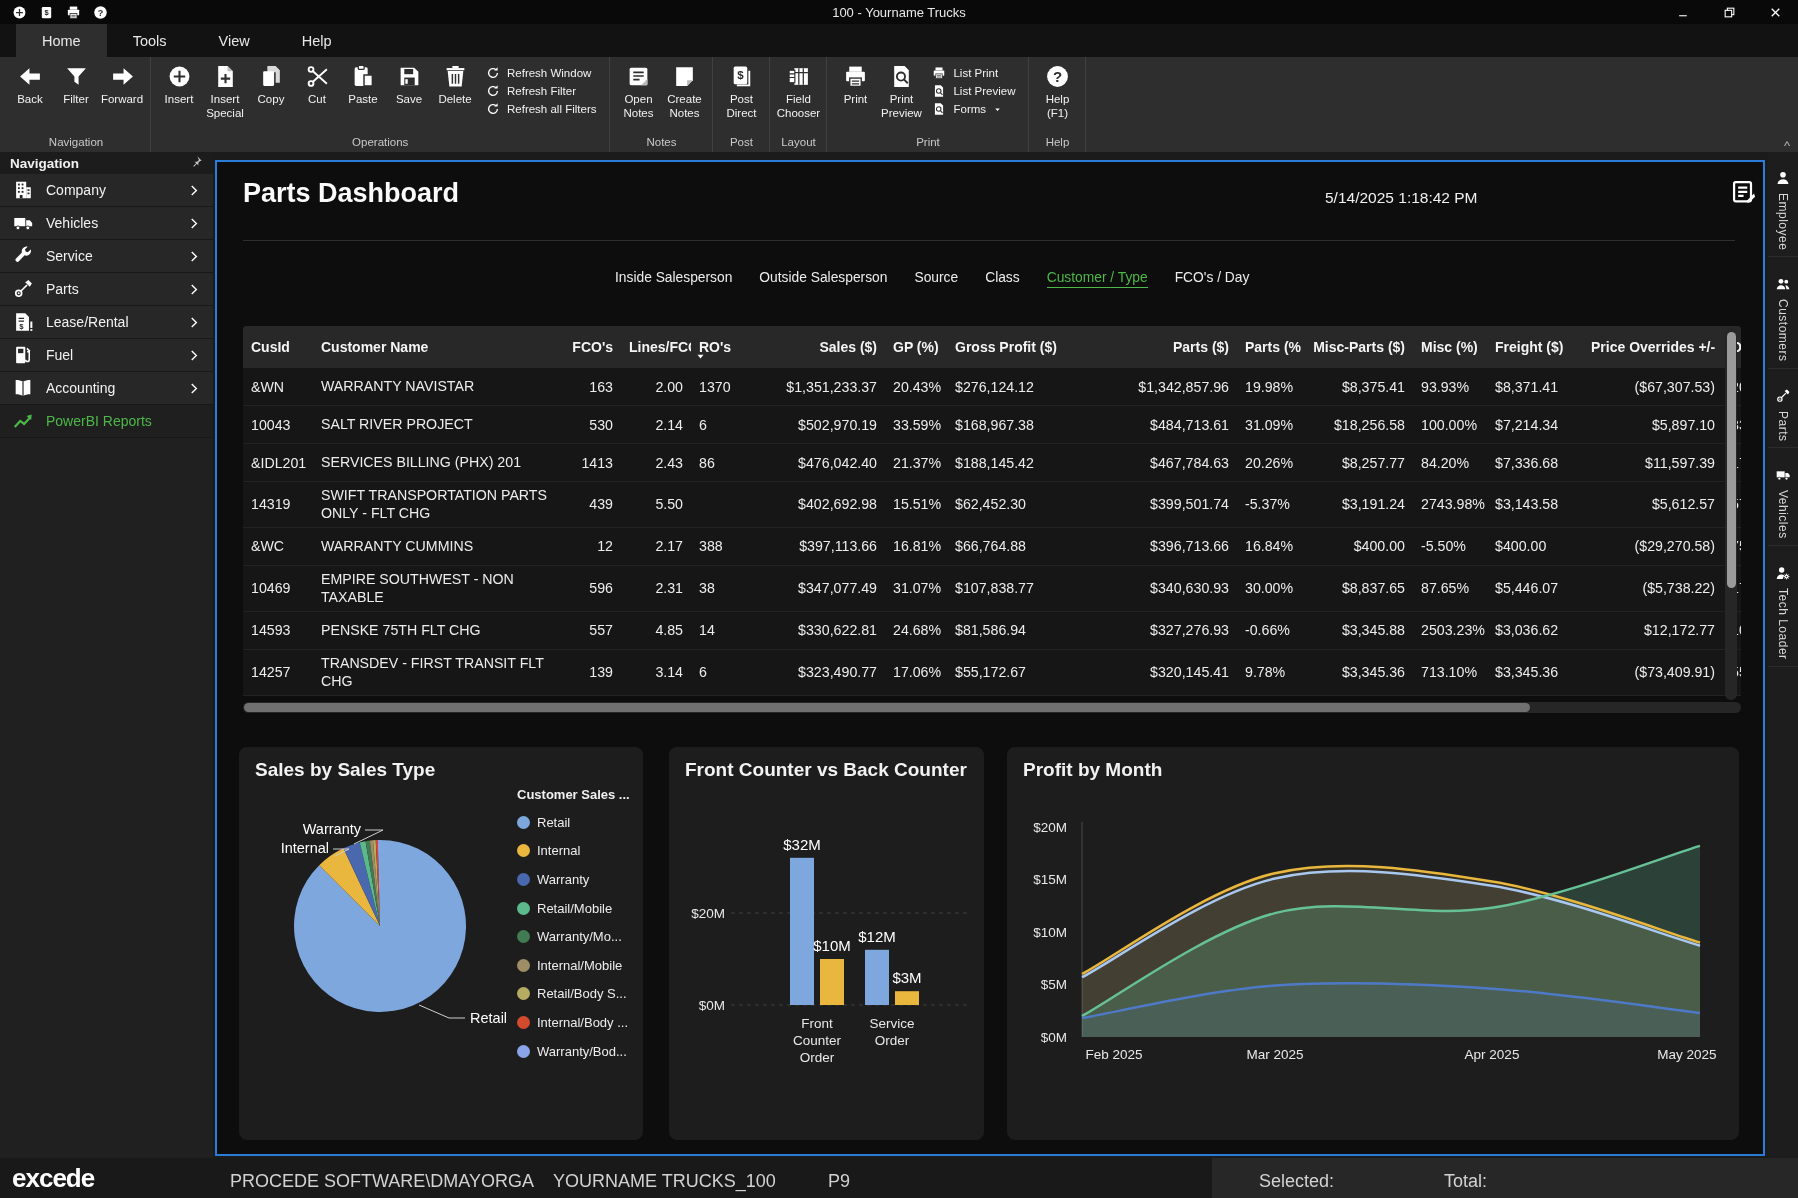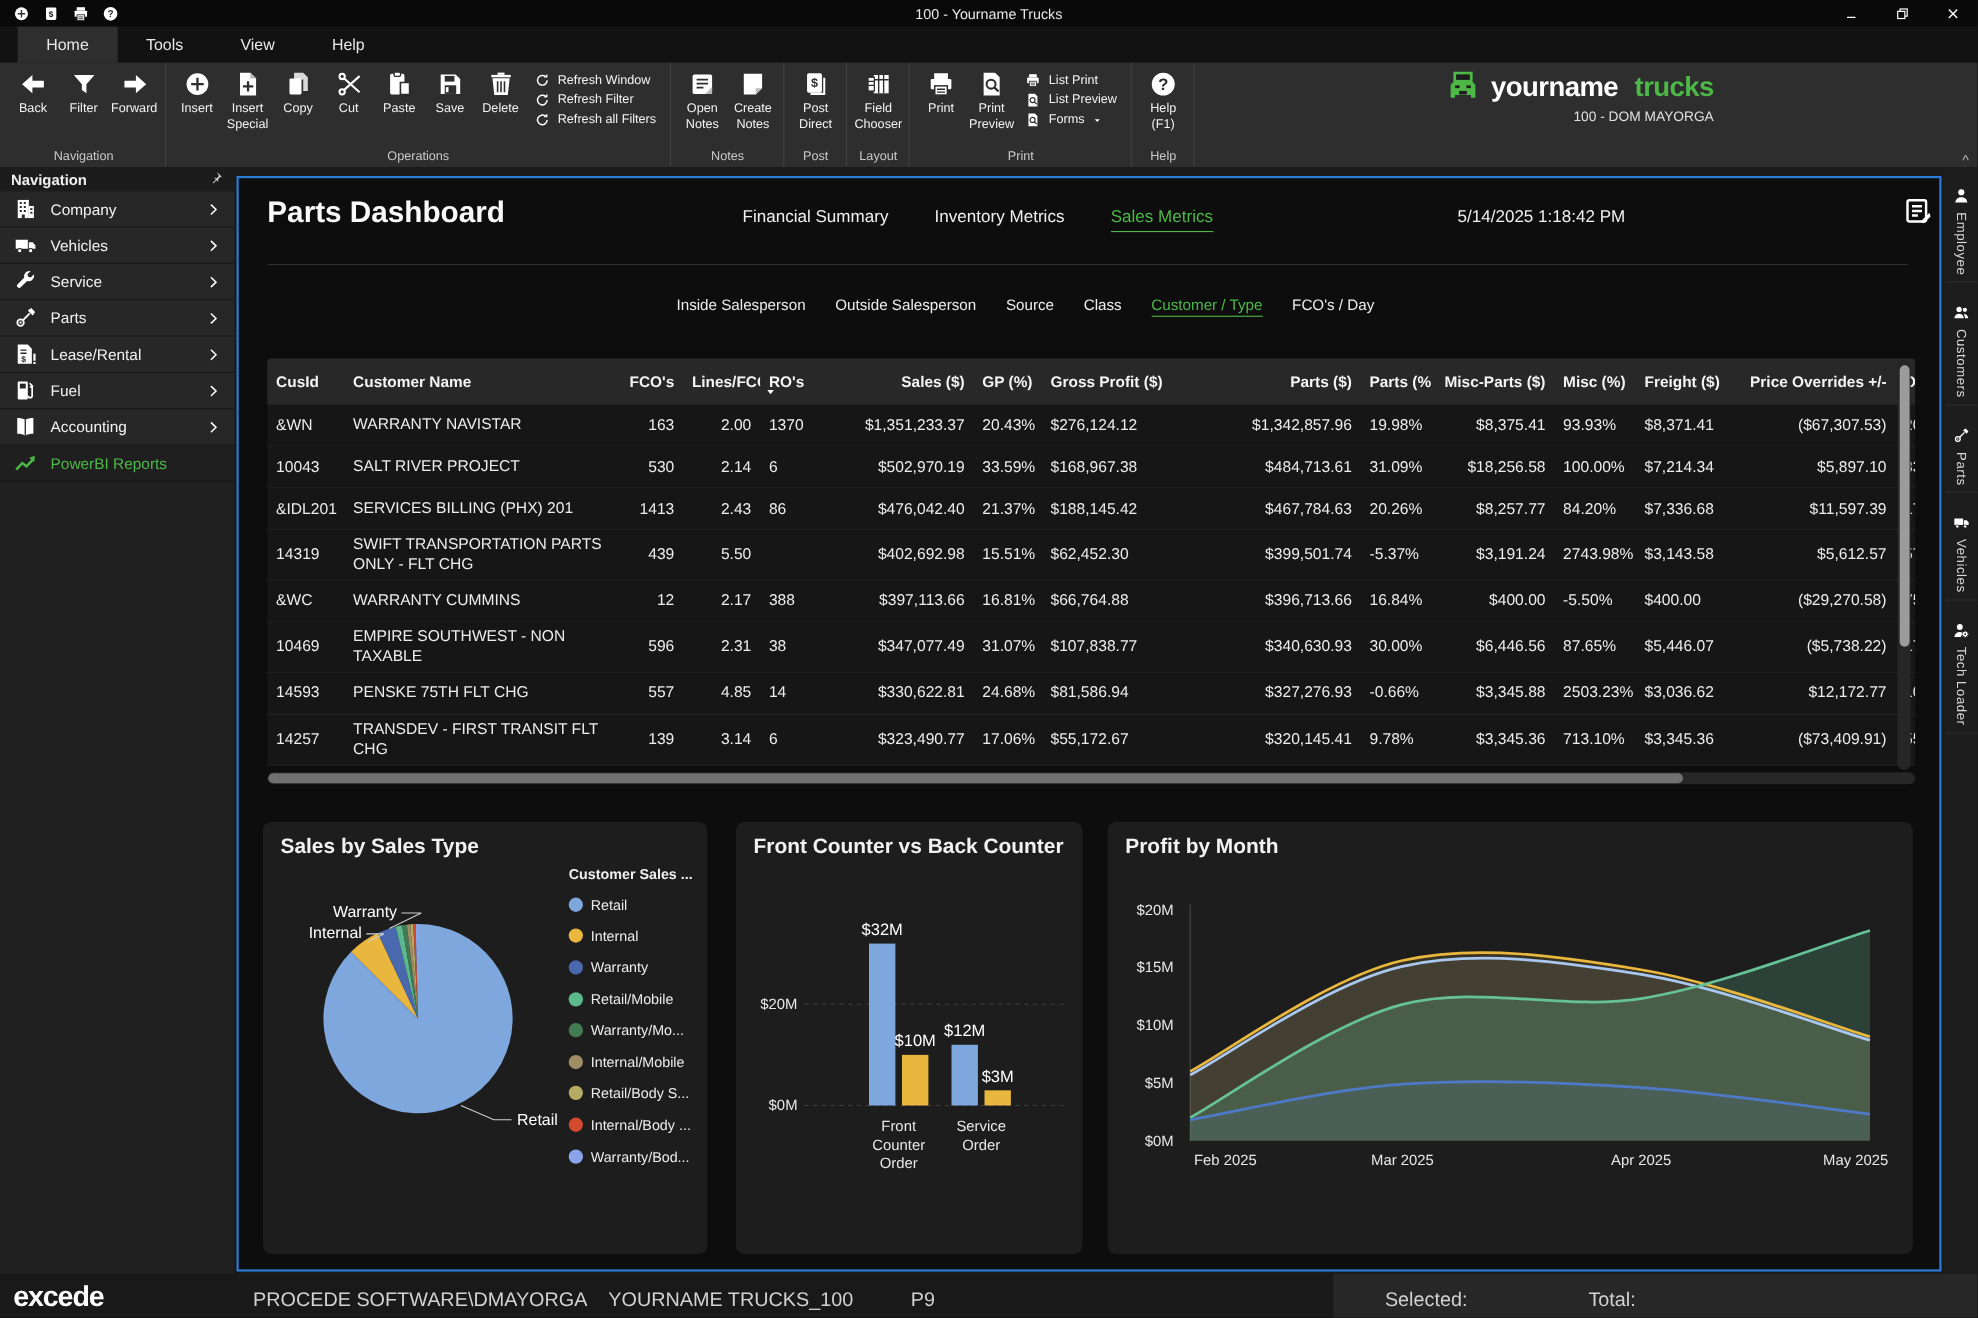--- a/index.html
+++ b/index.html
@@ -409,34 +409,20 @@
                 <circle cx="12" cy="12" r="10" fill="#fff"></circle>
                 <text x="12" y="17" font-size="14.5" font-weight="700" fill="#2e2e2e" text-anchor="middle">?</text>
               </svg>
             </span>
             <span class="rlabel">Help (F1)</span>
           </div>
         </div>
         <div class="rgname">Help</div>
       </div>
     </div>
-  <div class="ribbon-logo">
-    <div class="logo-row">
-      <span><svg viewBox="0 0 24 24">
-            <path fill="#4db848" d="M5 2.5h14v7.5l2 2v9.5h-3.2v-2H6.2v2H3V12l2-2z"></path>
-            <rect x="7" y="4.5" width="10" height="4" fill="#1d1d1d"></rect>
-            <rect x="6.3" y="12.5" width="3.2" height="2" fill="#1d1d1d"></rect>
-            <rect x="14.5" y="12.5" width="3.2" height="2" fill="#1d1d1d"></rect>
-            <rect x="9.2" y="16.5" width="5.6" height="2.6" fill="#1d1d1d"></rect>
-          </svg></span>
-      <span class="brand1">yourname</span>
-        <span class="brand2">trucks</span>
-    </div>
-    <div class="logo-sub">100 - DOM MAYORGA</div>
-  </div>
 
   <div class="bodyarea">
 
     <div class="sidebar">
       <div class="sidebar-header">
         <span>Navigation</span>
         <span><svg viewBox="0 0 24 24">
               <path fill="#c9c9c9" d="M13.5 2.5l8 8-2.9.7-3.3 3.3.2 4.7-2.9-2.9-5.3 5.4-1.2-1.2 5.4-5.3-2.9-2.9 4.7.2 3.3-3.3z"></path>
             </svg></span>
       </div>
@@ -567,25 +553,20 @@
                 <path d="M21.5 4.8l-.6 6.2-5-4.4z" fill="#4db848"></path>
               </svg>
             </span>
             <span>PowerBI Reports</span>
           </div>
         </div>
     </div>
 
     <div class="panel">
       <div class="dash-title">Parts Dashboard</div>
-      <div class="dash-tabs" id="dashTabs">
-          <div class="dtab">Financial Summary</div>
-          <div class="dtab">Inventory Metrics</div>
-          <div class="dtab active">Sales Metrics</div>
-        </div>
       <div class="dash-date">5/14/2025 1:18:42 PM</div>
       <div class="report-btn"><svg viewBox="0 0 24 24">
             <rect x="3.5" y="3.5" width="14.5" height="16.5" rx="1.5" fill="none" stroke="#fff" stroke-width="1.9"></rect>
             <path d="M7 8.2h7.8M7 11.8h7.8M7 15.4h4.6" stroke="#fff" stroke-width="1.9"></path>
             <path d="M13.6 20.3l7-7 .9 2.8-5.4 5.2z" fill="#fff"></path>
           </svg></div>
       <div class="dash-divider"></div>
       <div class="sub-tabs" id="subTabs">
           <div class="stab">Inside Salesperson</div>
           <div class="stab">Outside Salesperson</div>
@@ -707,21 +688,21 @@
             <div class="tcell">10469</div>
             <div class="tcell wrap">EMPIRE SOUTHWEST - NON TAXABLE</div>
             <div class="tcell ar">596</div>
             <div class="tcell ar">2.31</div>
             <div class="tcell">38</div>
             <div class="tcell ar">$347,077.49</div>
             <div class="tcell">31.07%</div>
             <div class="tcell">$107,838.77</div>
             <div class="tcell ar">$340,630.93</div>
             <div class="tcell">30.00%</div>
-            <div class="tcell ar">$6,446.56</div>
+            <div class="tcell ar">$8,837.65</div>
             <div class="tcell">87.65%</div>
             <div class="tcell">$5,446.07</div>
             <div class="tcell ar">($5,738.22)</div>
             <div class="tcell">17</div>
           </div>
           <div class="trow data">
             <div class="tcell">14593</div>
             <div class="tcell wrap">PENSKE 75TH FLT CHG</div>
             <div class="tcell ar">557</div>
             <div class="tcell ar">4.85</div>

